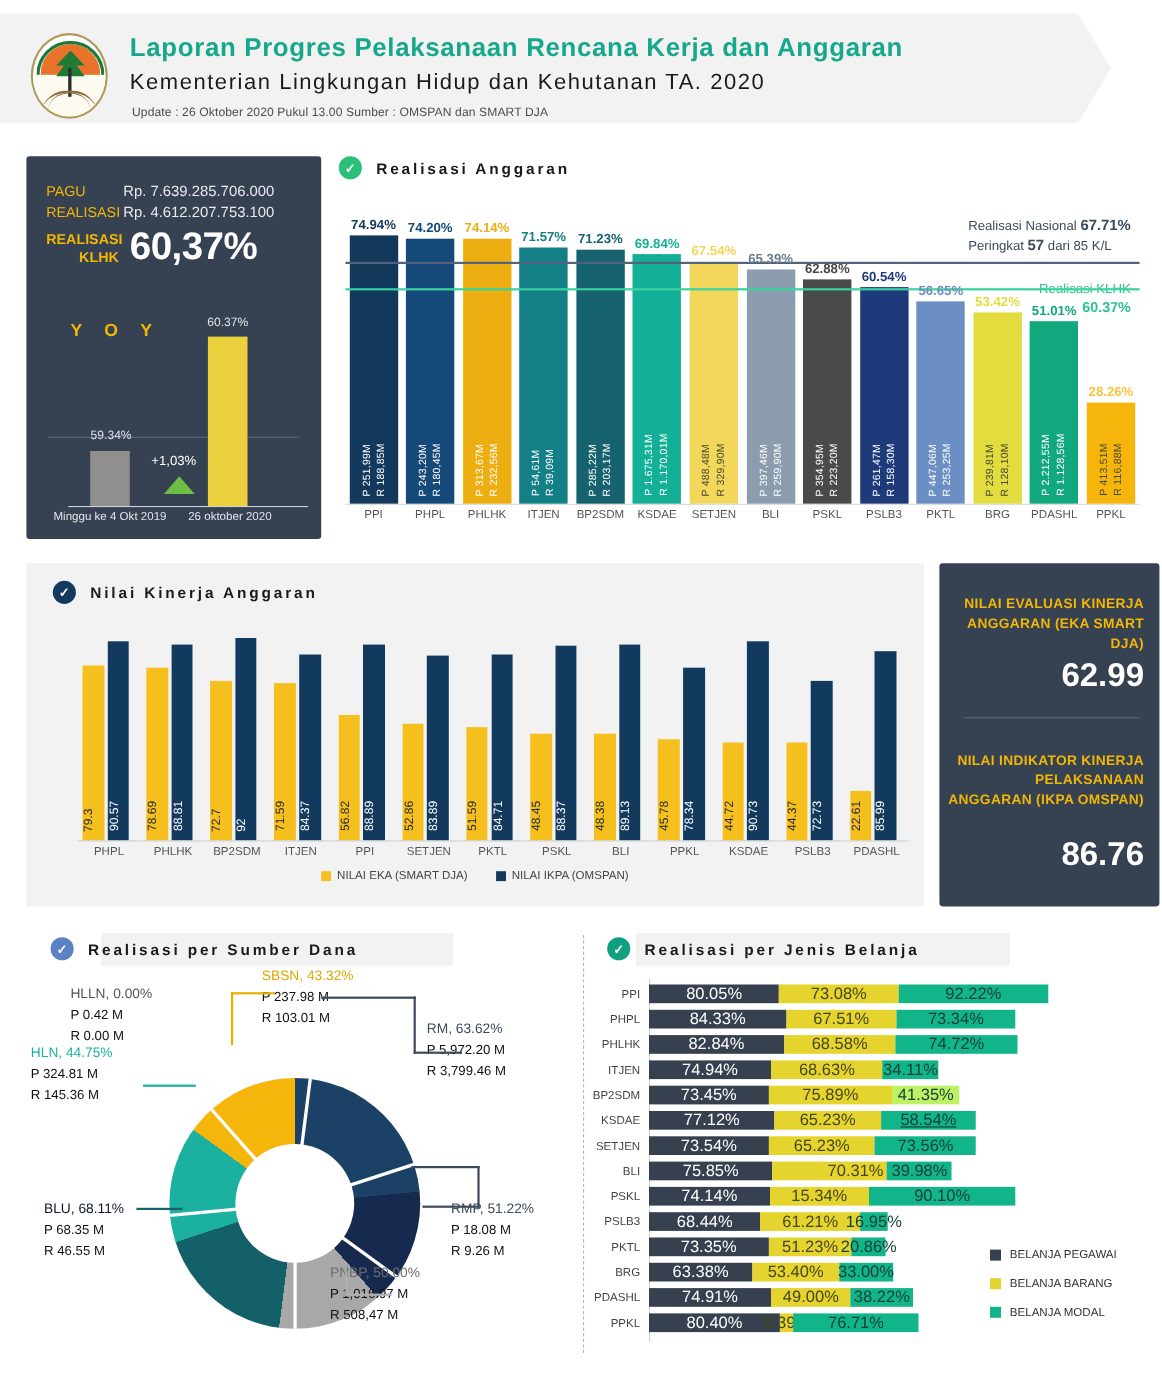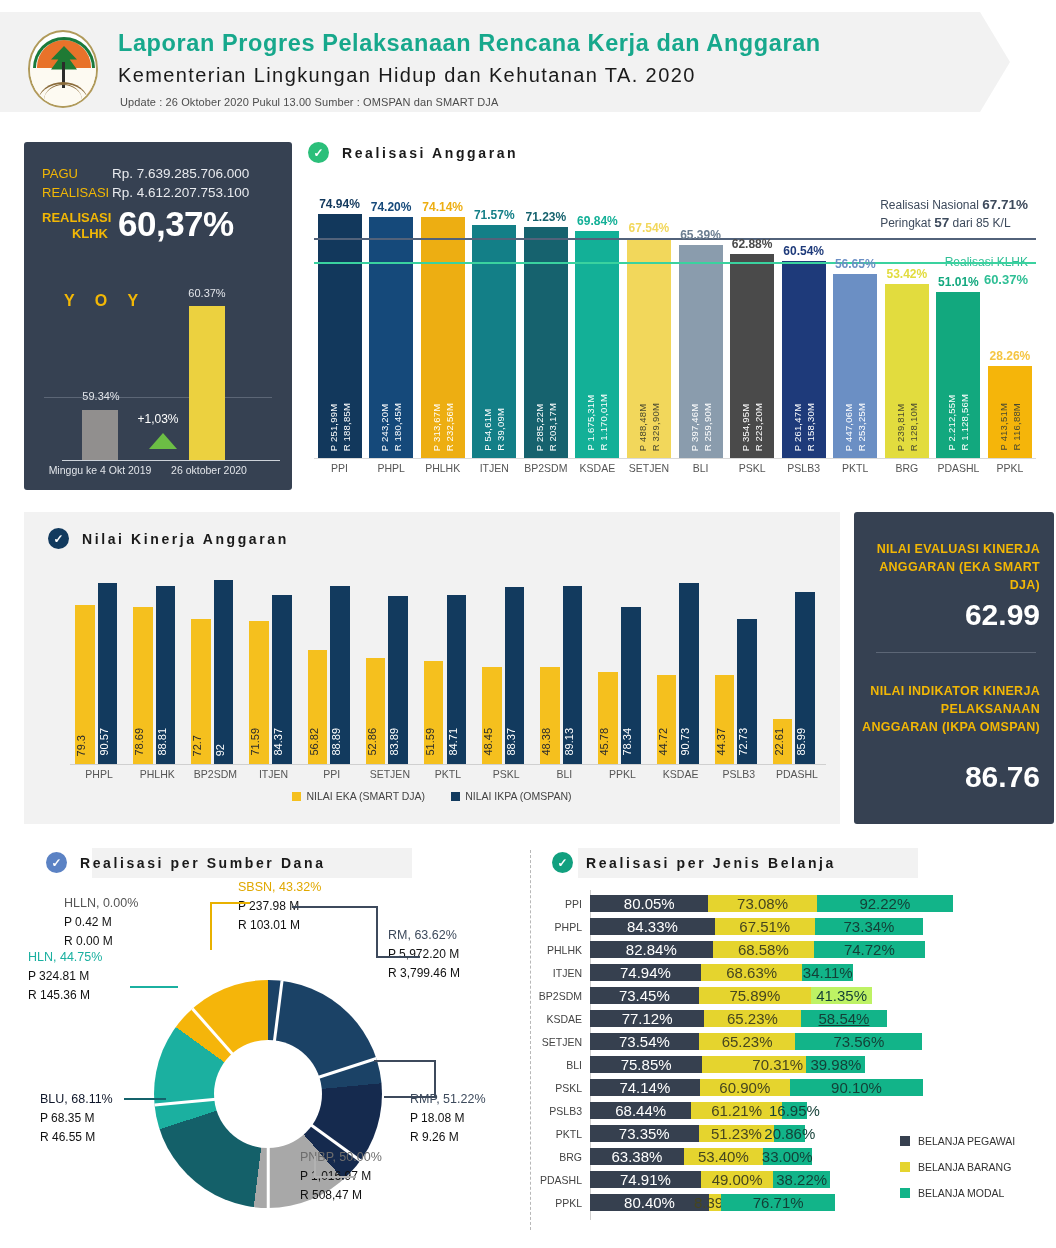--- a/index.html
+++ b/index.html
@@ -715,36 +715,36 @@
             <div class="jb-seg" style="width: 114.138px; background: rgb(54, 64, 79); color: rgb(255, 255, 255);">77.12%</div>
             <div class="jb-seg" style="width: 96.5404px; background: rgb(229, 212, 46); color: rgb(70, 70, 31);">65.23%</div>
             <div class="jb-seg" style="width: 86.6392px; background: rgb(18, 180, 137); color: rgb(19, 63, 54); text-decoration: underline;">58.54%</div>
           </div>
         </div>
         <div class="jb-row">
           <div class="jb-cat">SETJEN</div>
           <div class="jb-stack">
             <div class="jb-seg" style="width: 108.839px; background: rgb(54, 64, 79); color: rgb(255, 255, 255);">73.54%</div>
             <div class="jb-seg" style="width: 96.5404px; background: rgb(229, 212, 46); color: rgb(70, 70, 31);">65.23%</div>
-            <div class="jb-seg" style="width: 127px; background: rgb(18, 180, 137); color: rgb(19, 63, 54);">73.56%</div>
+            <div class="jb-seg" style="width: 92px; background: rgb(18, 180, 137); color: rgb(19, 63, 54);">73.56%</div>
           </div>
         </div>
         <div class="jb-row">
           <div class="jb-cat">BLI</div>
           <div class="jb-stack">
             <div class="jb-seg" style="width: 112.258px; background: rgb(54, 64, 79); color: rgb(255, 255, 255);">75.85%</div>
             <div class="jb-seg" style="width: 104.059px; background: rgb(229, 212, 46); color: rgb(70, 70, 31); padding-left: 47px;">70.31%</div>
             <div class="jb-seg" style="width: 59.1704px; background: rgb(18, 180, 137); color: rgb(19, 63, 54);">39.98%</div>
           </div>
         </div>
         <div class="jb-row">
           <div class="jb-cat">PSKL</div>
           <div class="jb-stack">
             <div class="jb-seg" style="width: 109.727px; background: rgb(54, 64, 79); color: rgb(255, 255, 255);">74.14%</div>
-            <div class="jb-seg" style="width: 90.132px; background: rgb(229, 212, 46); color: rgb(70, 70, 31);">60.90%</div>
+            <div class="jb-seg" style="width: 90.132px; background: rgb(229, 212, 46); color: rgb(70, 70, 31);">15.34%</div>
             <div class="jb-seg" style="width: 133.348px; background: rgb(18, 180, 137); color: rgb(19, 63, 54);">90.10%</div>
           </div>
         </div>
         <div class="jb-row">
           <div class="jb-cat">PSLB3</div>
           <div class="jb-stack">
             <div class="jb-seg" style="width: 101.291px; background: rgb(54, 64, 79); color: rgb(255, 255, 255);">68.44%</div>
             <div class="jb-seg" style="width: 90.5908px; background: rgb(229, 212, 46); color: rgb(70, 70, 31);">61.21%</div>
             <div class="jb-seg" style="width: 25.086px; background: rgb(18, 180, 137); color: rgb(19, 63, 54);">16.95%</div>
           </div>

